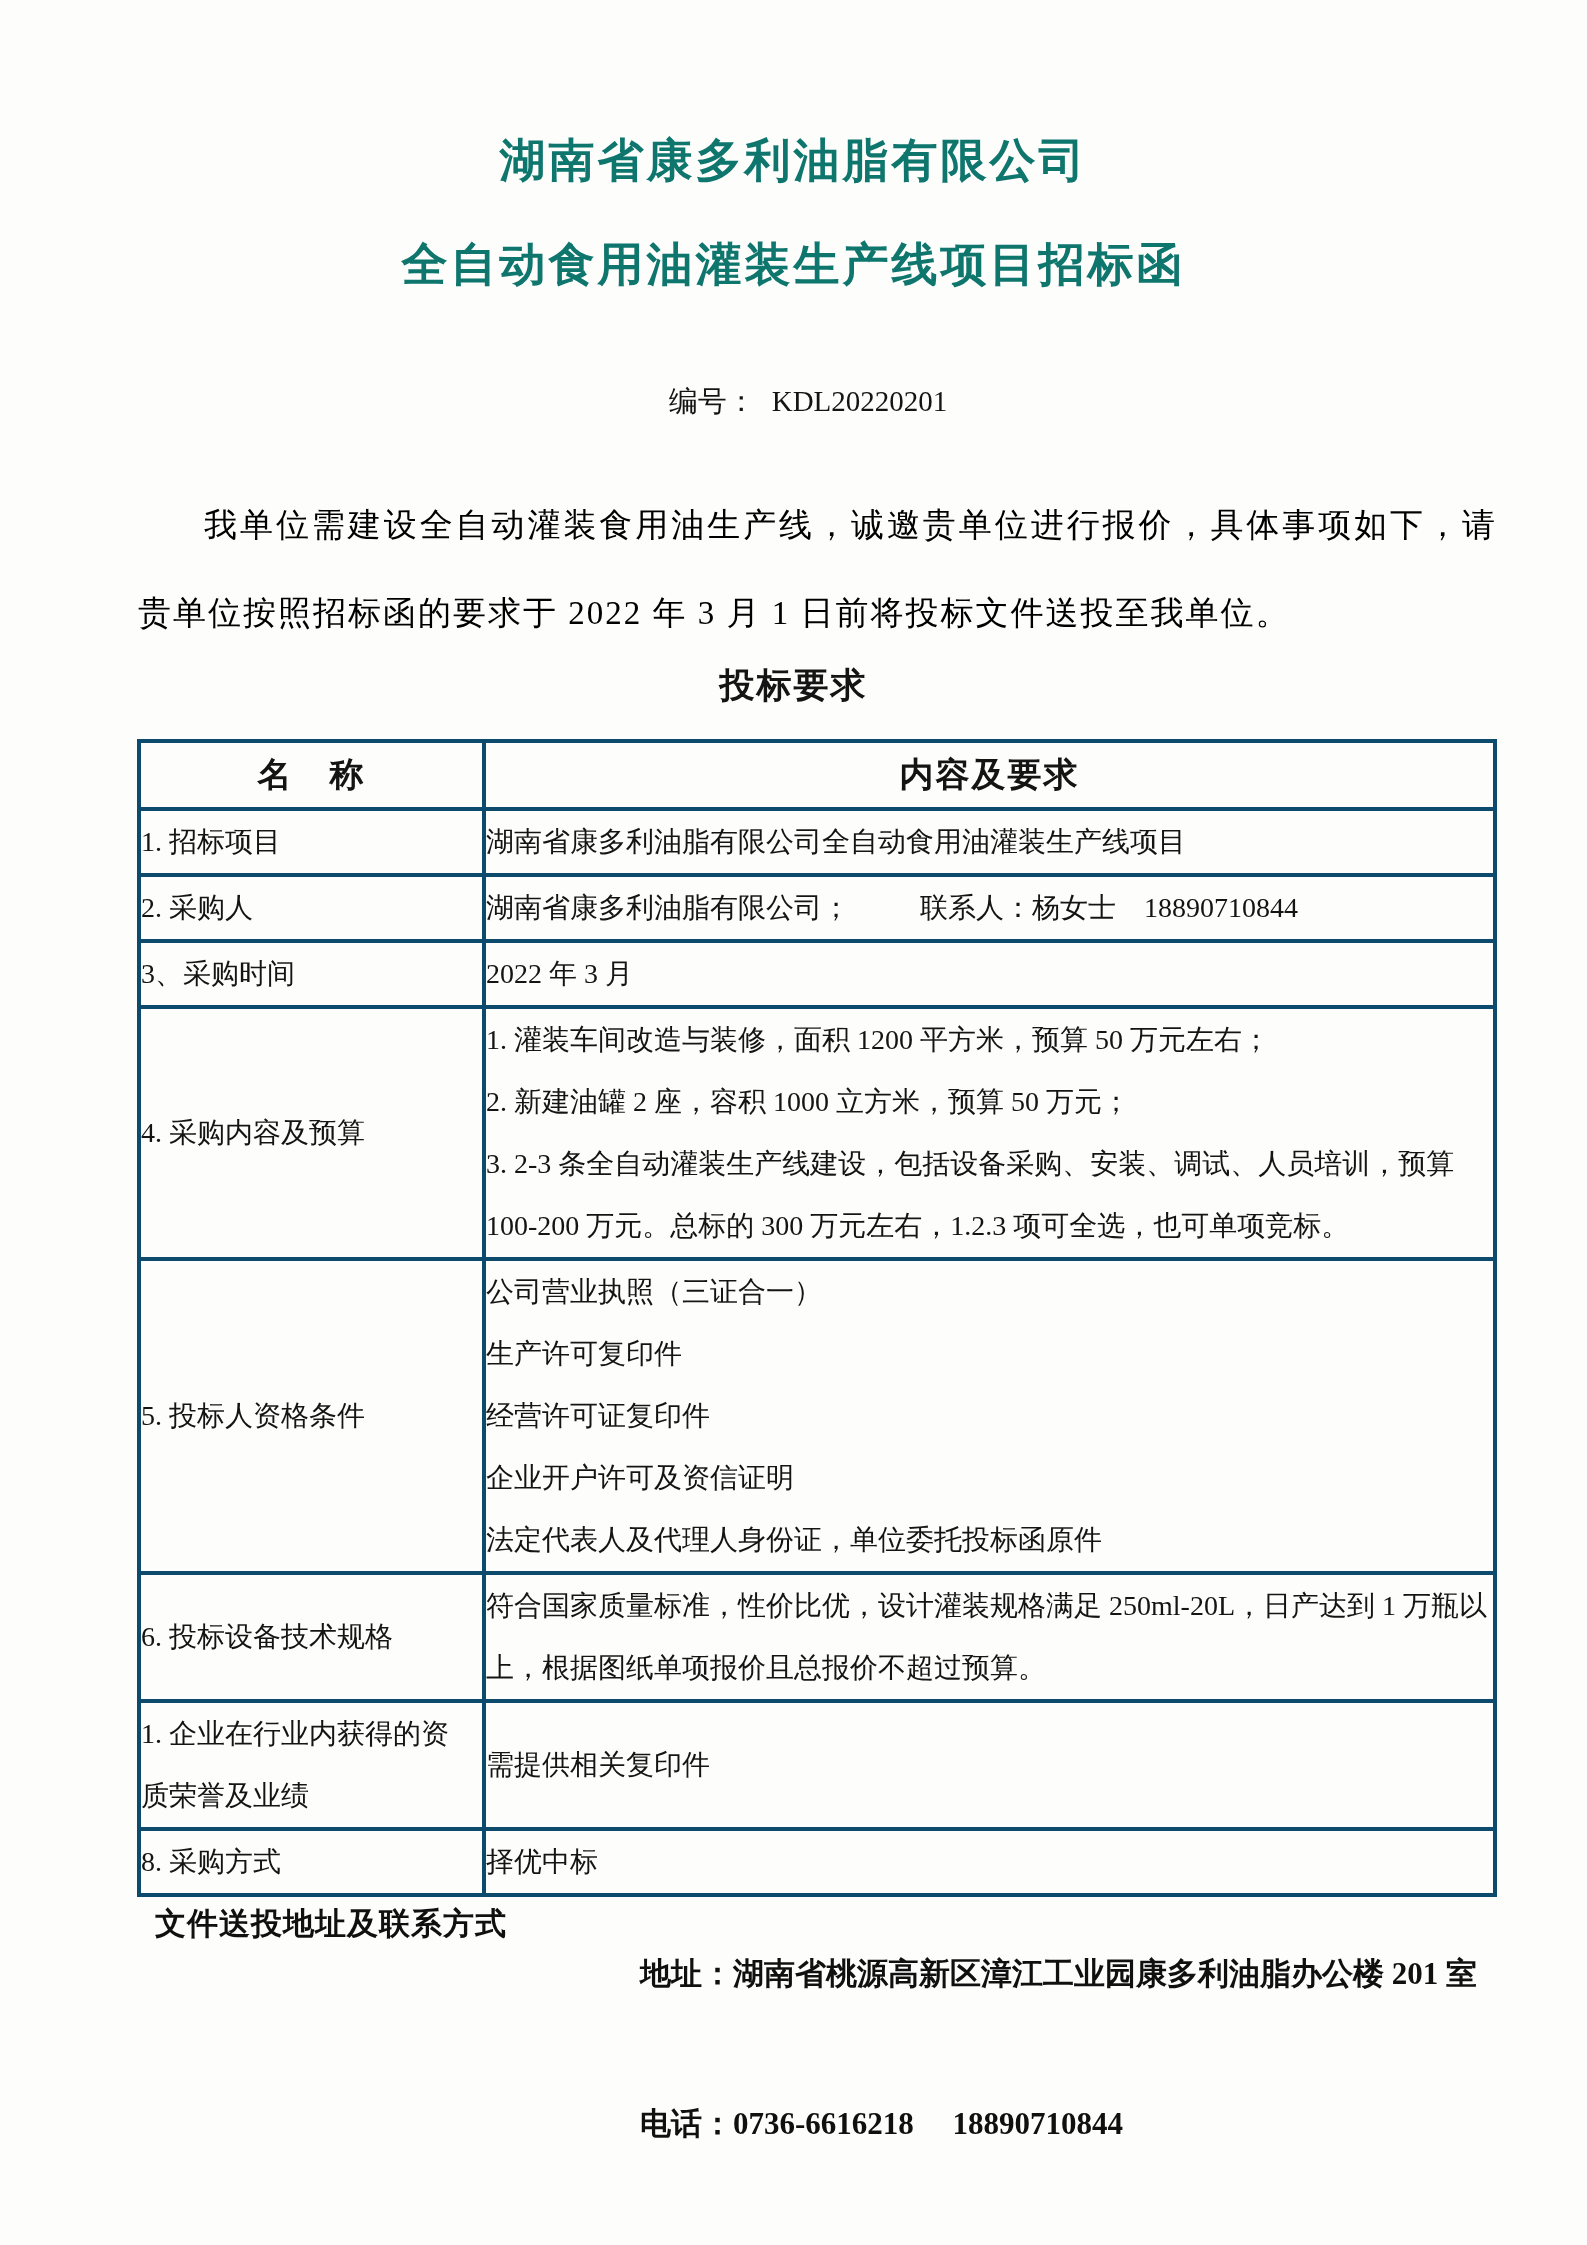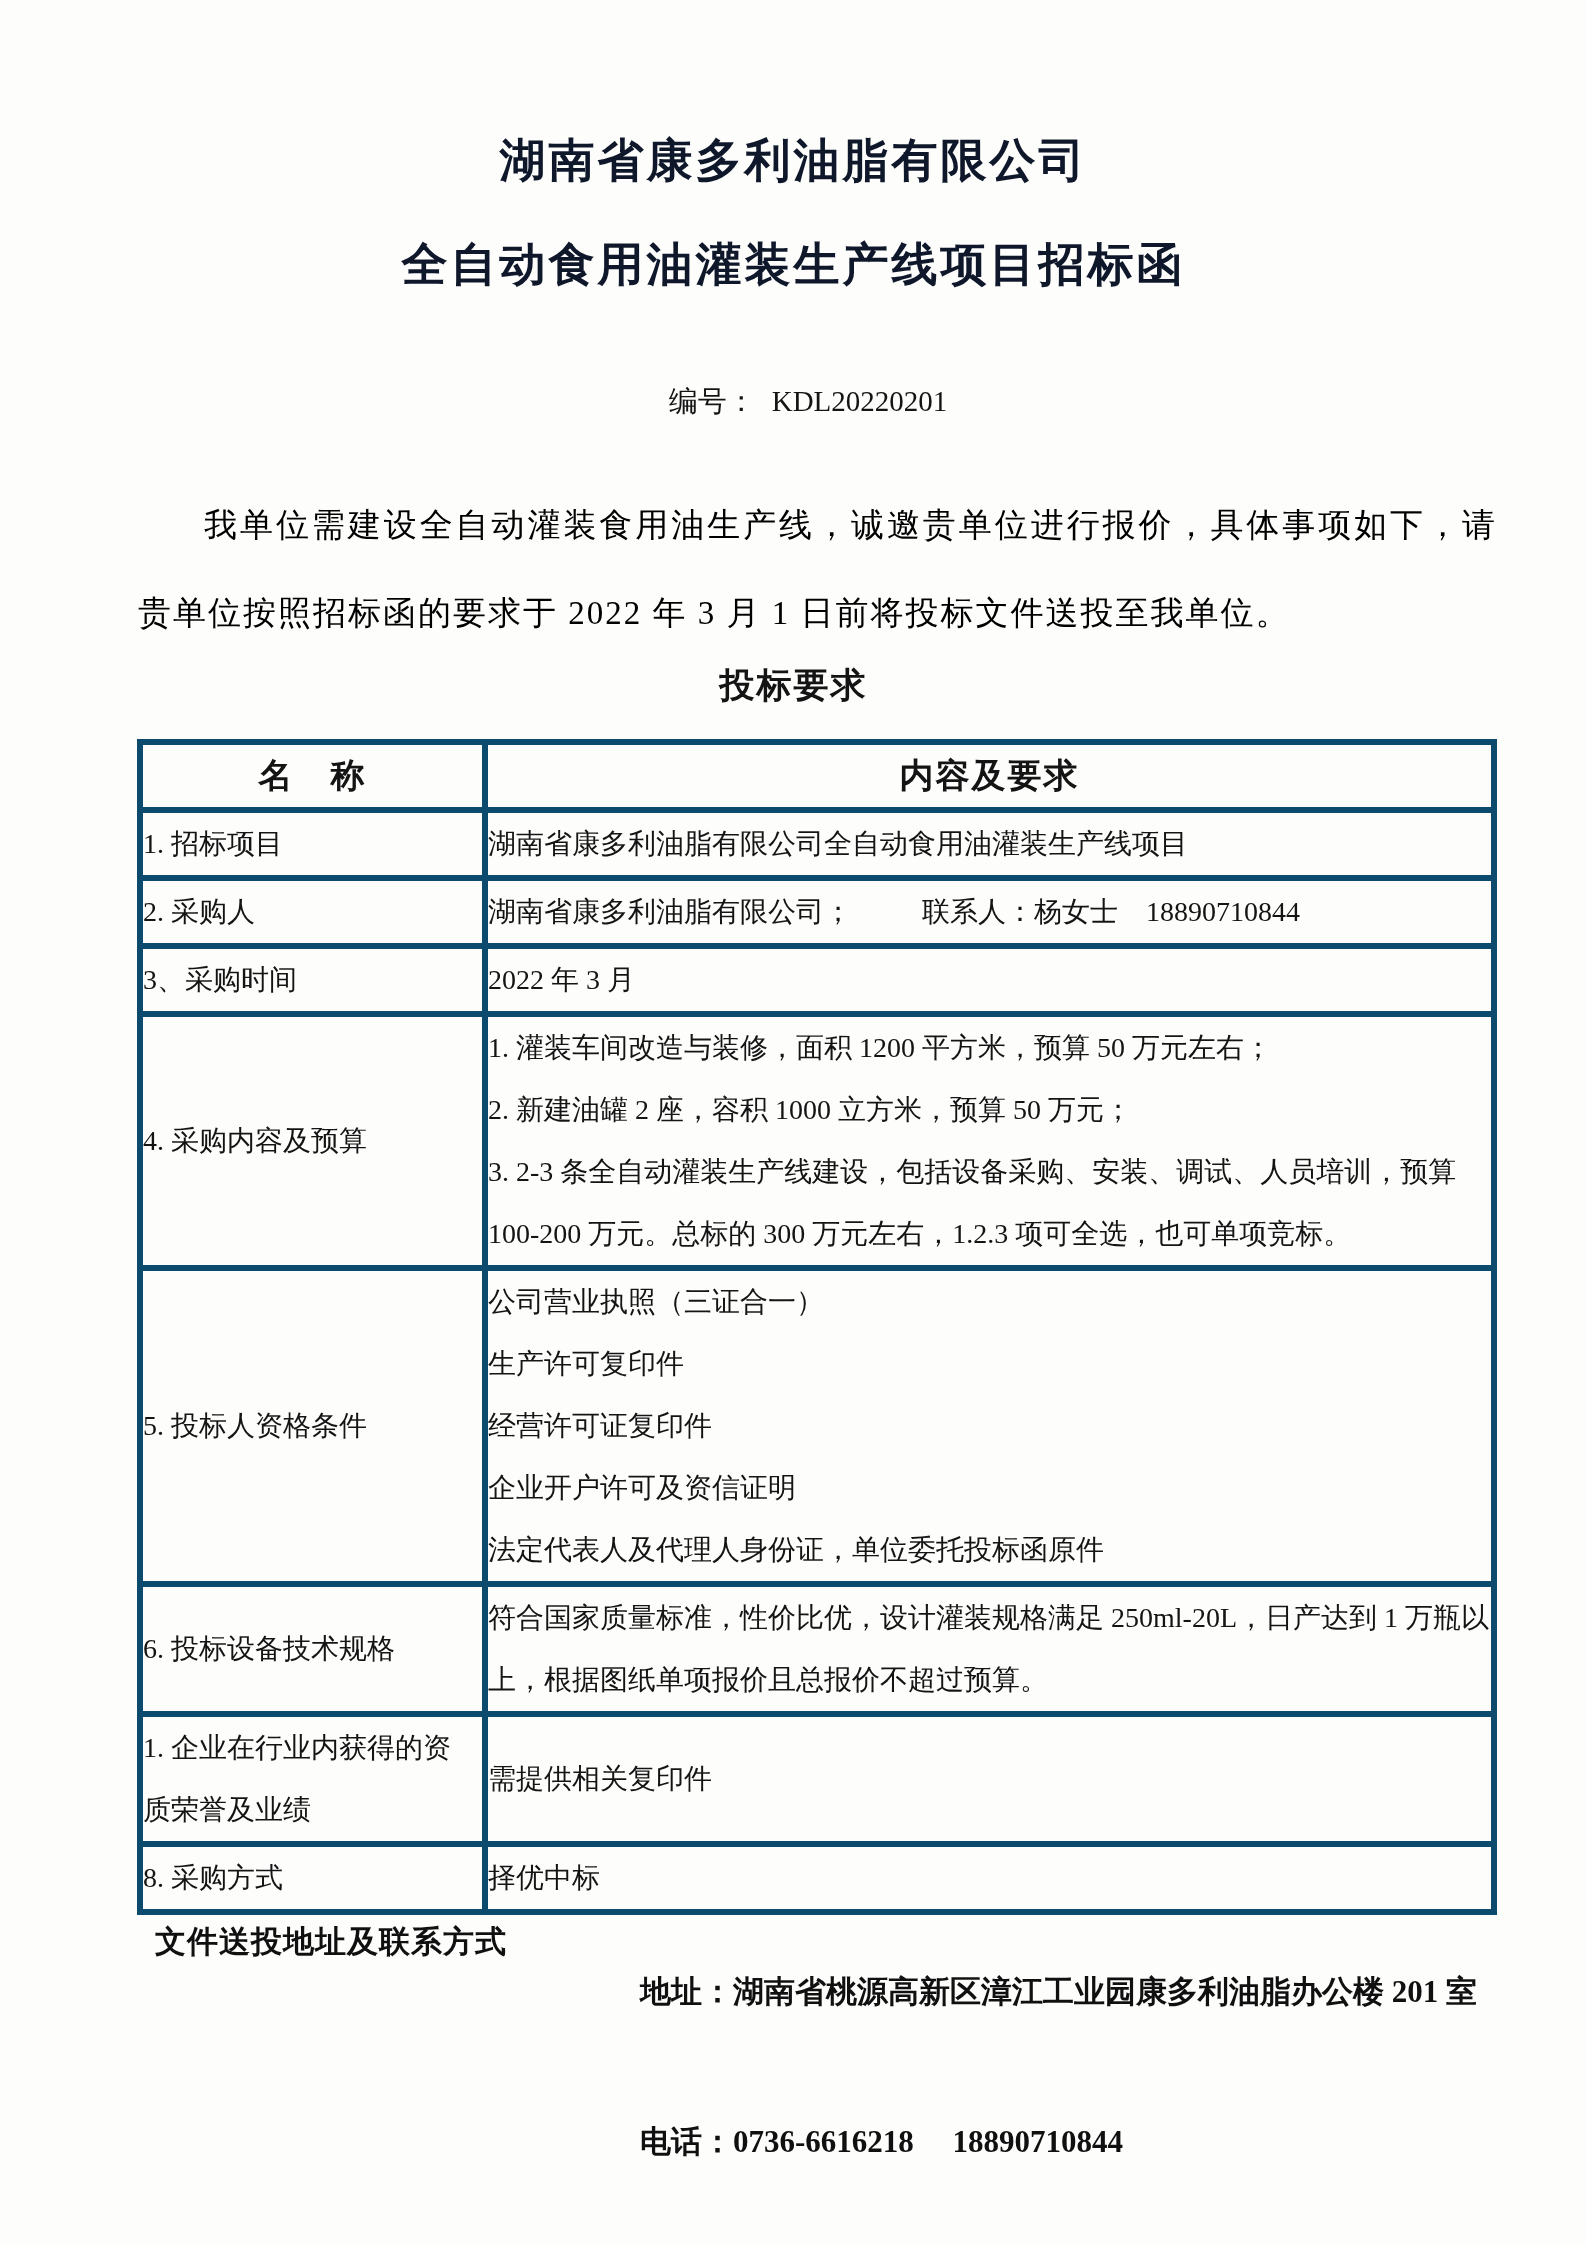--- a/index.html
+++ b/index.html
@@ -12,21 +12,21 @@
     font-family: "Liberation Serif", "DejaVu Serif", serif;
     overflow: hidden;
   }
   .title {
     text-align: center;
     font-family: "Liberation Sans", "DejaVu Sans", sans-serif;
     font-weight: bold;
     font-size: 46px;
     line-height: 54px;
     letter-spacing: 3px;
-    color: #0f172a;
+    color: #0f766e;
   }
   .title-company { padding-top: 133px; }
   .title-doc { margin-top: 50px; }
   .doc-no {
     margin-top: 50px;
     text-align: center;
     font-size: 29px;
     line-height: 40px;
     white-space: pre-wrap;
   }
@@ -49,21 +49,21 @@
     letter-spacing: 2px;
   }
   table.req {
     margin: 28px 0 0 137px;
     width: 1360px;
     border-collapse: collapse;
     table-layout: fixed;
   }
   table.req col.c1 { width: 345px; }
   table.req th, table.req td {
-    border: 6px solid #0c4a6e;
+    border: 4px solid #0c4a6e;
     padding: 0;
     vertical-align: middle;
   }
   table.req th {
     font-size: 34px;
     font-weight: bold;
     letter-spacing: 2px;
     text-align: center;
   }
   tr.hh  { height: 68px; }

